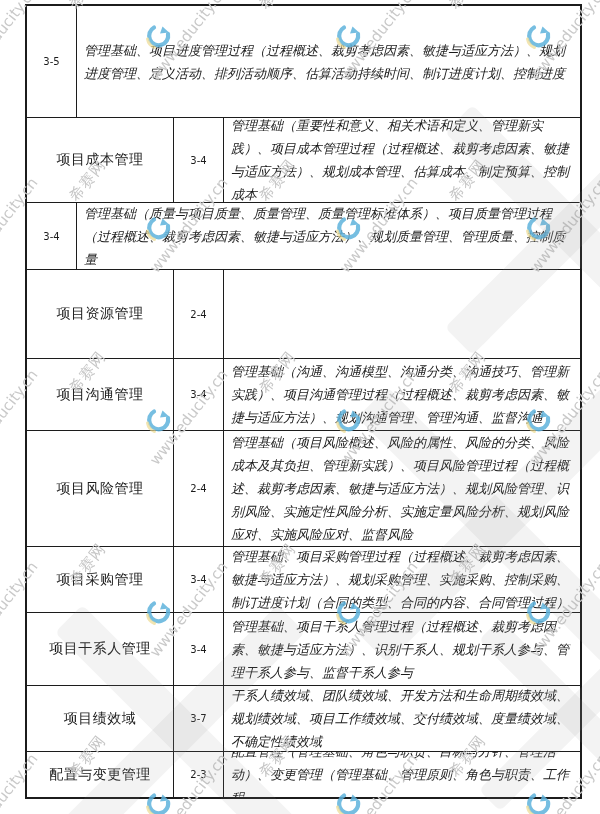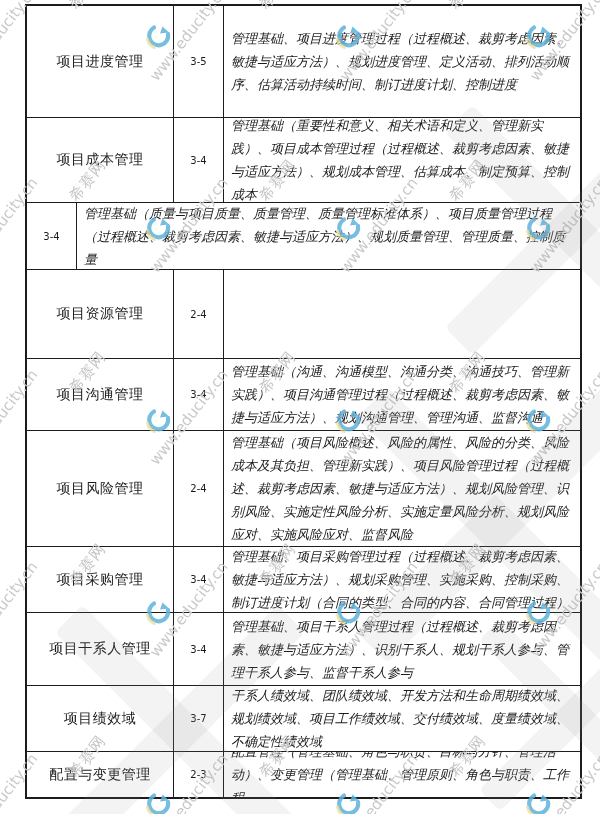--- a/index.html
+++ b/index.html
@@ -239,21 +239,20 @@
     </div>
     <div class="wm-x" style="left: 460px; top: 600px; width: 230px; height: 230px;">
       <div class="bar" style="width: 242px; height: 30px; transform: translate(-50%, -50%) rotate(45deg);"></div>
       <div class="bar" style="width: 242px; height: 30px; transform: translate(-50%, -50%) rotate(-45deg);"></div>
     </div>
   </div>
 
 <div class="doc-table">
 
   <div class="t-row">
-    <div class="c-topic">项目进度管理</div>
     <div class="c-range">3-5</div>
     <div class="c-content">管理基础、项目进度管理过程（过程概述、裁剪考虑因素、敏捷与适应方法）、规划进度管理、定义活动、排列活动顺序、估算活动持续时间、制订进度计划、控制进度</div>
   </div>
 
   <div class="t-row">
     <div class="c-topic">项目成本管理</div>
     <div class="c-range">3-4</div>
     <div class="c-content">管理基础（重要性和意义、相关术语和定义、管理新实践）、项目成本管理过程（过程概述、裁剪考虑因素、敏捷与适应方法）、规划成本管理、估算成本、制定预算、控制成本</div>
   </div>
 

